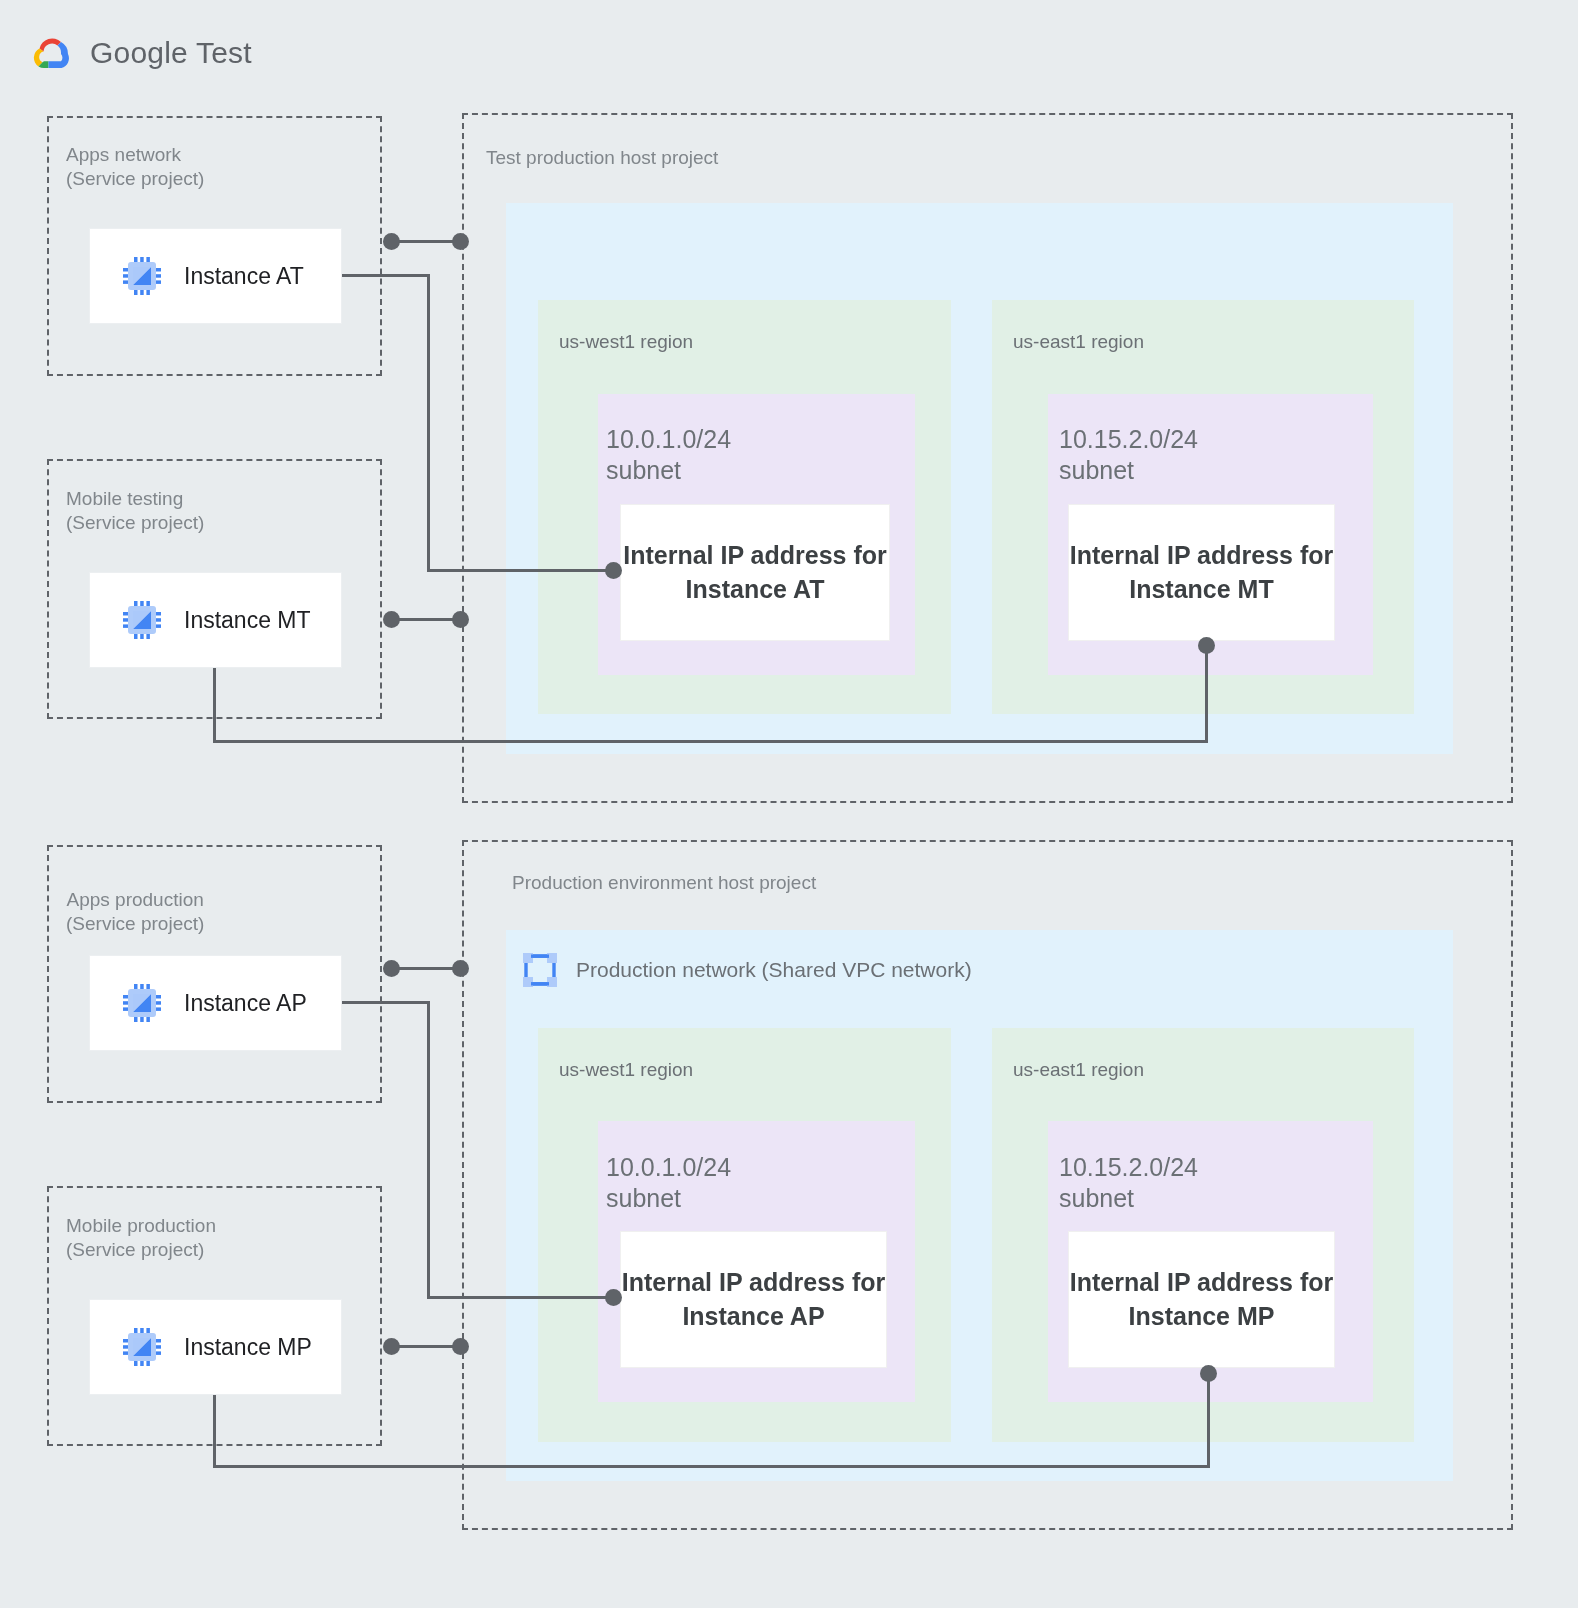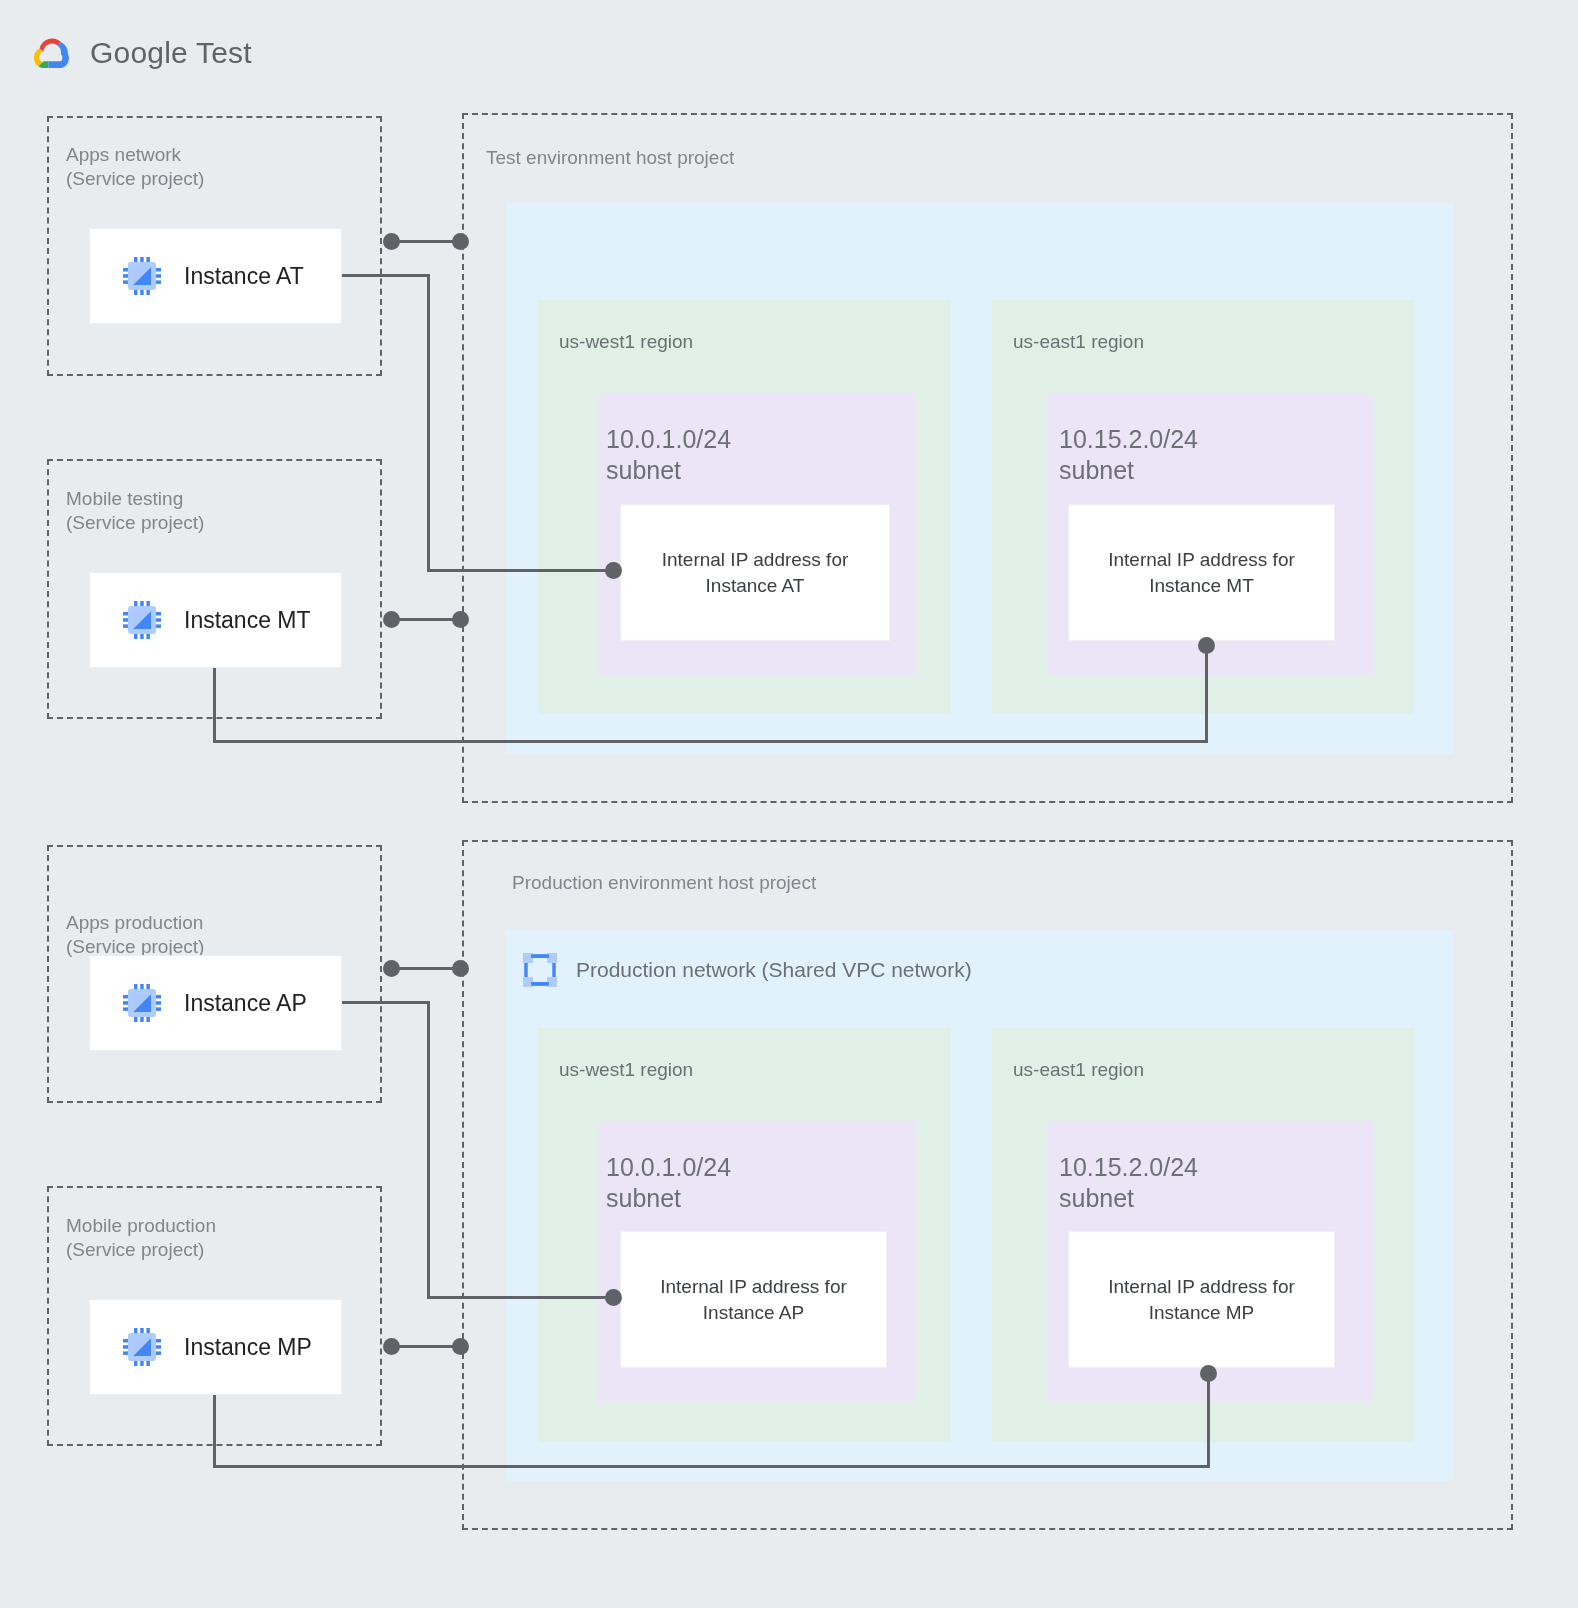--- a/index.html
+++ b/index.html
@@ -57,21 +57,21 @@
   
   .subnet { position: absolute; background: #ece5f7; }
   .subnet-label { position: absolute; font-size: 25px; color: #6b7075; line-height: 1.22; white-space: pre; }
 
   
   .ipcard {
     position: absolute; background: #ffffff; border: 1px solid #f0f0f0;
     display: flex; align-items: center; justify-content: center; text-align: center;
   }
   .ipcard span {
-    font-size: 19px; font-weight: normal; color: #3c4043; line-height: 1.35; white-space: pre;
+    font-size: 25px; font-weight: bold; color: #3c4043; line-height: 1.35; white-space: pre;
   }
 
   
   .conn { position: absolute; background: #5f6368; }
   .conn-h { height: 3px; }
   .conn-v { width: 3px; }
   .dot {
     position: absolute; width: 17px; height: 17px; border-radius: 50%;
     background: #5f6368;
   }
@@ -144,21 +144,21 @@
       </g>
       <rect x="6" y="6" width="28" height="28" rx="3" fill="#aecbfa"></rect>
       <rect x="11" y="11" width="18" height="18" fill="#ffffff"></rect>
       <path d="M11 29 L29 11 L29 29 Z" fill="#4285f4"></path>
       <path d="M11 29 L29 11 L11 11 Z" fill="#669df6" opacity="0.55"></path>
     </svg>
     <span class="instance-label">Instance MT</span>
   </div>
 
   <div class="project" style="left:462px; top:113px; width:1051px; height:690px;"></div>
-  <div class="project-label" style="left:486px; top:146px;">Test environment host project</div>
+  <div class="project-label" style="left:486px; top:146px;">Test production host project</div>
 
   <div class="vpc" style="left:506px; top:203px; width:947px; height:551px;"></div>
 
   <div class="region" style="left:538px; top:300px; width:413px; height:414px;"></div>
   <div class="region-label" style="left:559px; top:331px;">us-west1 region</div>
   <div class="subnet" style="left:598px; top:394px; width:317px; height:281px;"></div>
   <div class="subnet-label" style="left:606px; top:424px;">10.0.1.0/24
 subnet</div>
   <div class="ipcard" style="left:620px; top:504px; width:270px; height:137px;">
     <span>Internal IP address for
@@ -187,21 +187,21 @@
   <div class="conn conn-v" style="left:427px; top:274px; height:297px;"></div>
   <div class="conn conn-h" style="left:427px; top:569px; width:190px;"></div>
   <div class="dot" style="left:605px; top:562px;"></div>
 
   <div class="conn conn-v" style="left:213px; top:668px; height:74px;"></div>
   <div class="conn conn-h" style="left:213px; top:740px; width:995px;"></div>
   <div class="conn conn-v" style="left:1205px; top:645px; height:97px;"></div>
   <div class="dot" style="left:1198px; top:637px;"></div>
 
   <div class="project" style="left:47px; top:845px; width:335px; height:258px;"></div>
-  <div class="project-label" style="left:66px; top:911px;">Apps production
+  <div class="project-label" style="left:66px; top:888px;text-align:center;">Apps production
 (Service project)</div>
 
   <div class="instance" style="left:89px; top:955px; width:253px; height:96px;">
     <svg width="40" height="40" viewBox="0 0 40 40">
       <g fill="#4285f4">
         <rect x="12" y="1" width="3.5" height="6"></rect>
           <rect x="18.2" y="1" width="3.5" height="6"></rect>
           <rect x="24.4" y="1" width="3.5" height="6"></rect>
         <rect x="12" y="33" width="3.5" height="6"></rect>
           <rect x="18.2" y="33" width="3.5" height="6"></rect>

